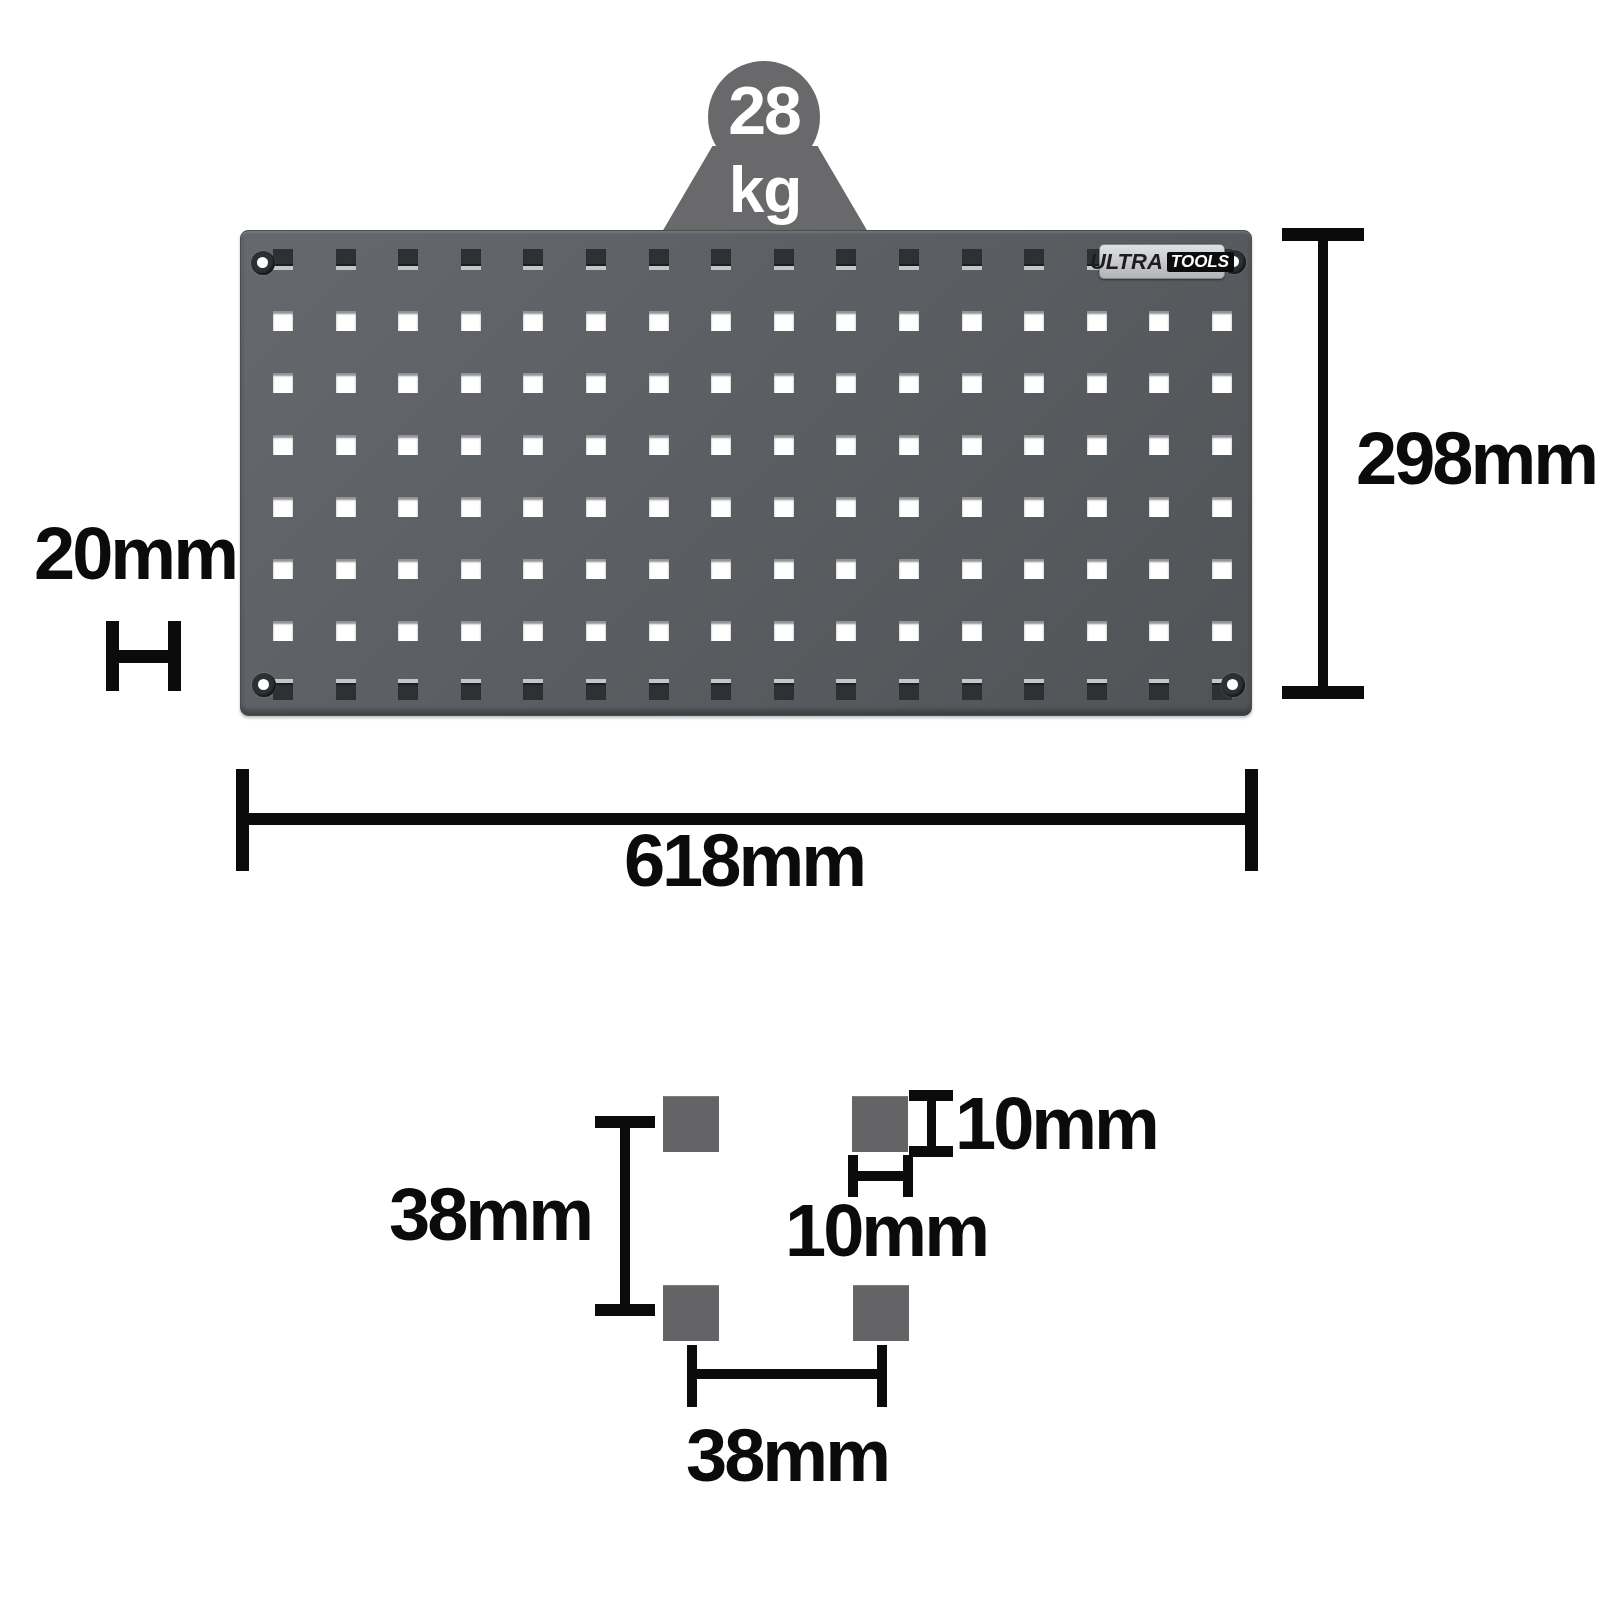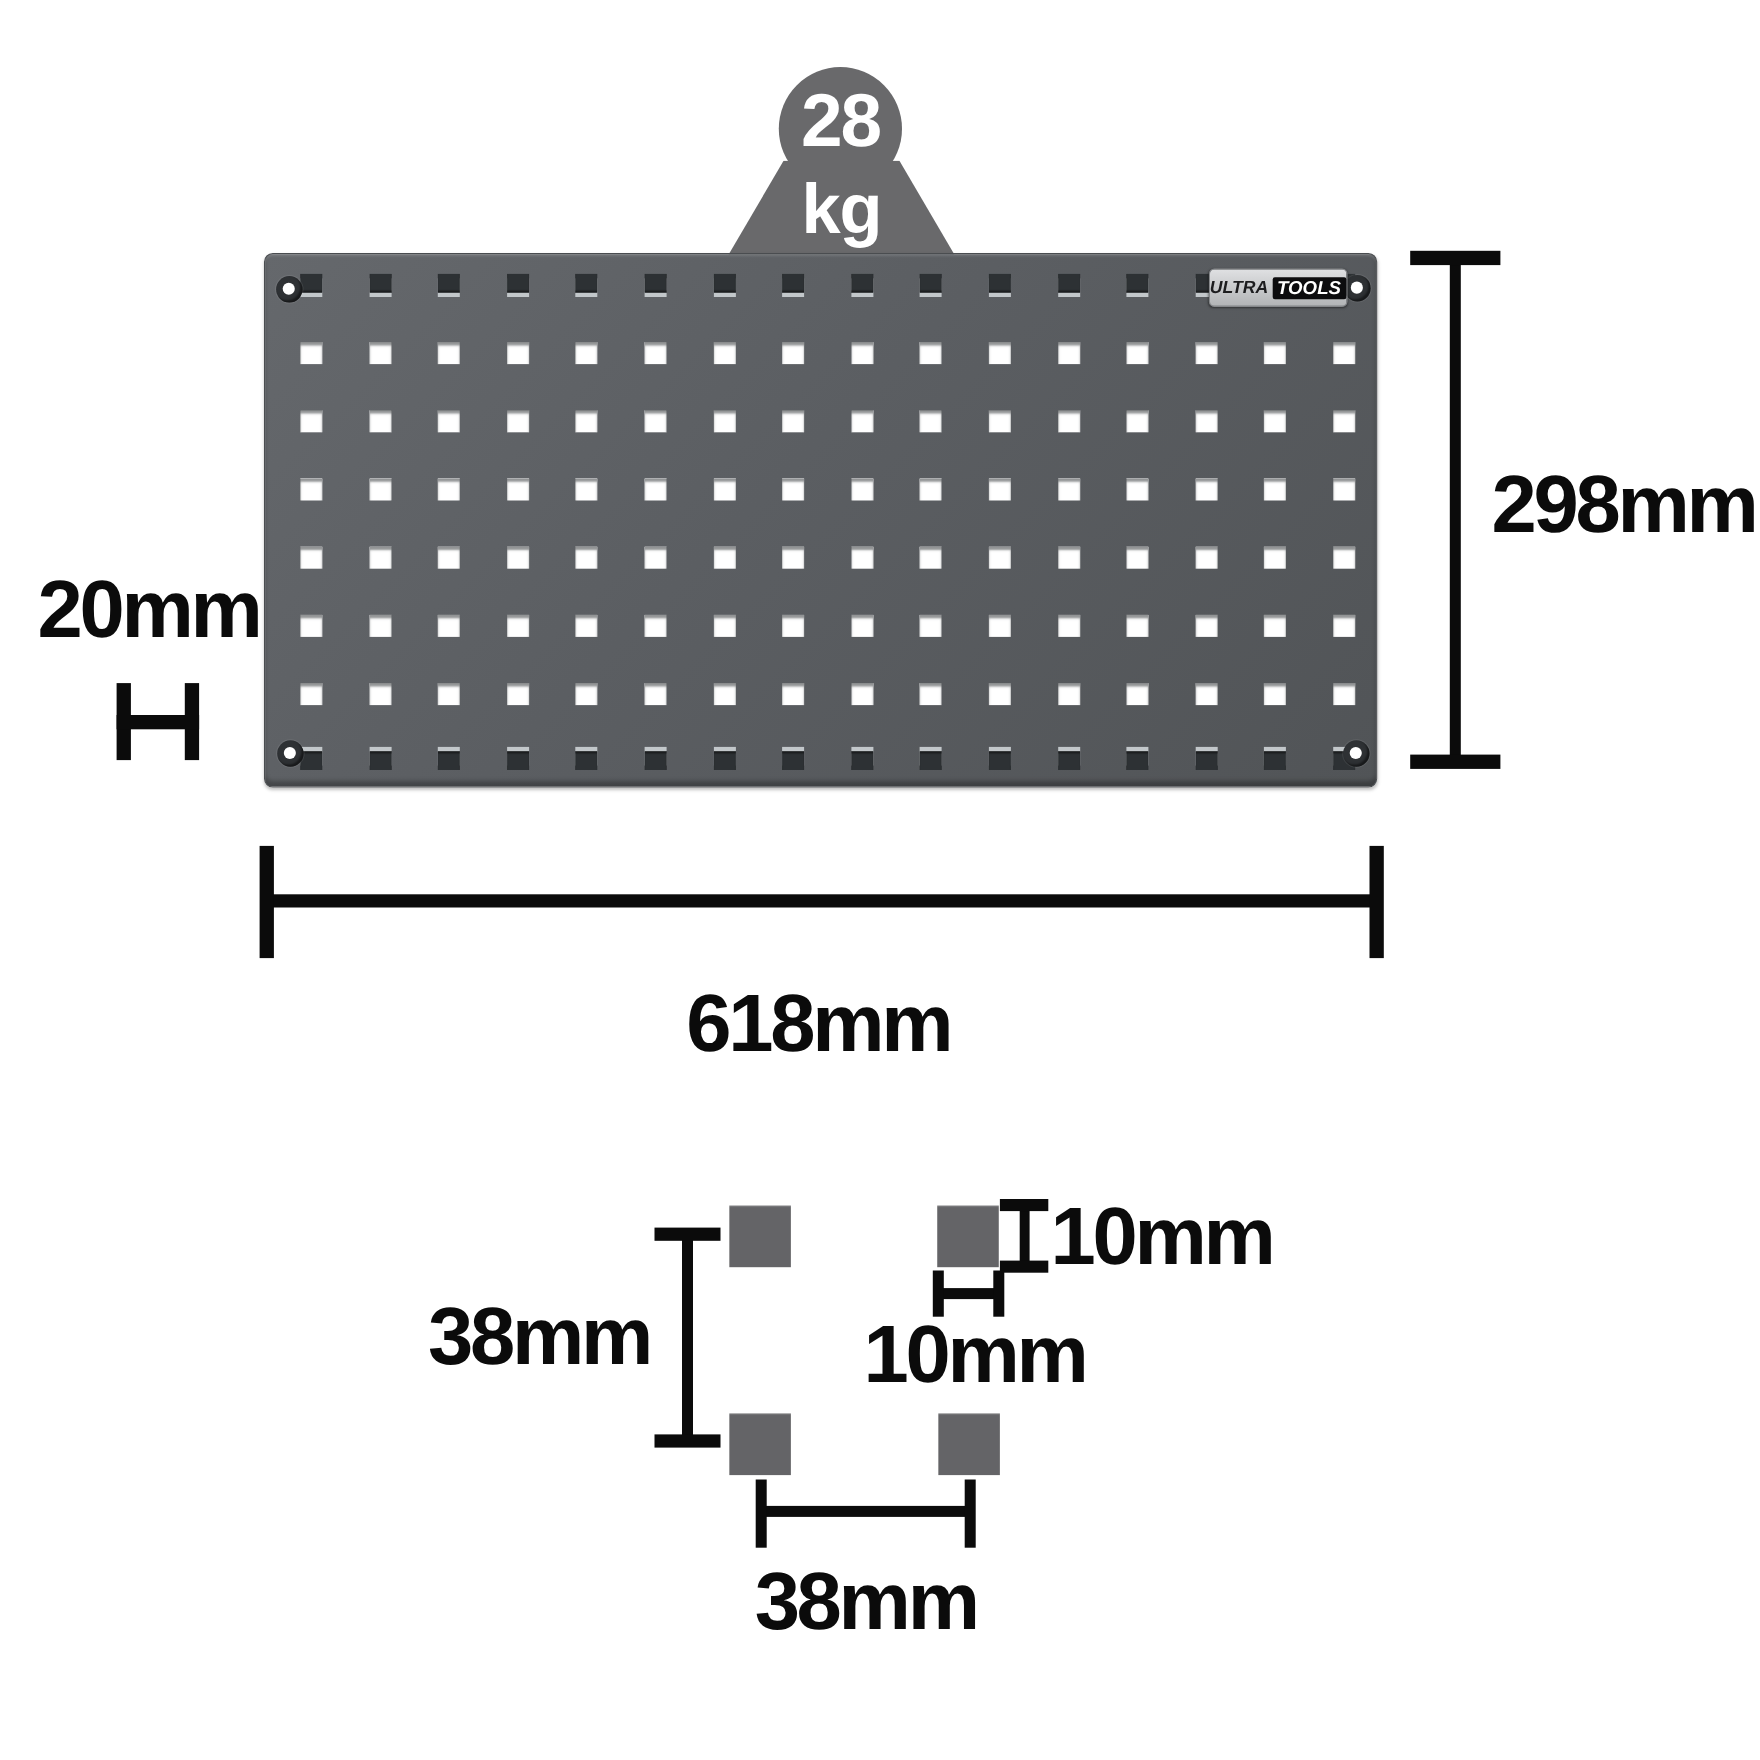--- a/index.html
+++ b/index.html
@@ -39,21 +39,21 @@
     box-shadow:inset -2px -2px 2px rgba(0,0,0,.5), 0 0 0 1px rgba(255,255,255,.08);}
   .screw .pin{position:absolute;left:6px;top:6px;width:11px;height:11px;border-radius:50%;background:#fff;}
 
   
   .badge{
     position:absolute;left:858px;top:13px;width:126px;height:35px;border-radius:5px;
     background:linear-gradient(#dfe0e2,#b2b4b6);border:1px solid #85878a;box-sizing:border-box;
     box-shadow:0 1px 2px rgba(0,0,0,.45);
     display:flex;align-items:center;justify-content:center;gap:4px;
   }
-  .badge .ultra{font-style:italic;font-weight:bold;font-size:16px;color:#1d1d1f;letter-spacing:0;}
+  .badge .ultra{font-style:italic;font-weight:bold;font-size:22px;color:#1d1d1f;letter-spacing:0;}
   .badge .tools{font-style:italic;font-weight:bold;font-size:17px;color:#ffffff;background:#0c0c0e;
     padding:1px 5px 2px 4px;border-radius:2px;line-height:1;}
 
   
   .dsq{position:absolute;width:56px;height:56px;background:#646467;box-shadow:inset 0 1px 1px rgba(255,255,255,.18);}
 </style>
 </head>
 <body>
 
 <div class="stage">
@@ -225,21 +225,21 @@
     <div class="dimlabel center" style="left:30px;top:517px;width:210px;">20mm</div>
     <div class="blk" style="left:106px;top:621px;width:13px;height:70px;"></div>
     <div class="blk" style="left:168px;top:621px;width:13px;height:70px;"></div>
     <div class="blk" style="left:106px;top:650px;width:75px;height:13px;"></div>
   </div>
 
   <div>
     <div class="blk" style="left:242px;top:813px;width:1010px;height:12px;"></div>
     <div class="blk" style="left:236px;top:769px;width:13px;height:102px;"></div>
     <div class="blk" style="left:1245px;top:769px;width:13px;height:102px;"></div>
-    <div class="dimlabel center" style="left:569px;top:893px;width:350px;">618mm</div>
+    <div class="dimlabel center" style="left:569px;top:824px;width:350px;">618mm</div>
   </div>
 
   <div>
     <div class="dsq" style="left:663px;top:1096px;"></div>
     <div class="dsq" style="left:852px;top:1096px;"></div>
     <div class="dsq" style="left:663px;top:1285px;"></div>
     <div class="dsq" style="left:853px;top:1285px;"></div>
 
     <div class="blk" style="left:620px;top:1122px;width:10px;height:188px;"></div>
     <div class="blk" style="left:595px;top:1116px;width:60px;height:12px;"></div>

